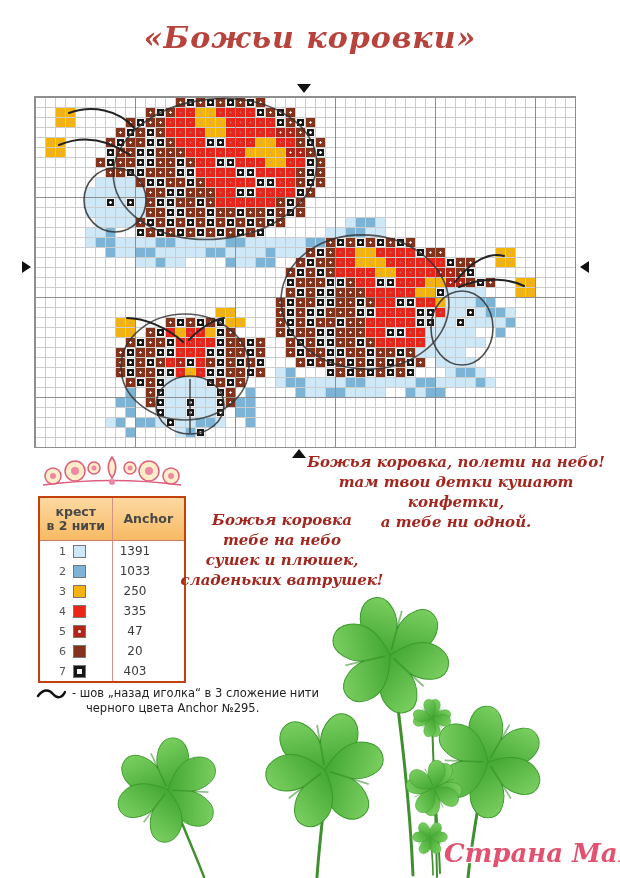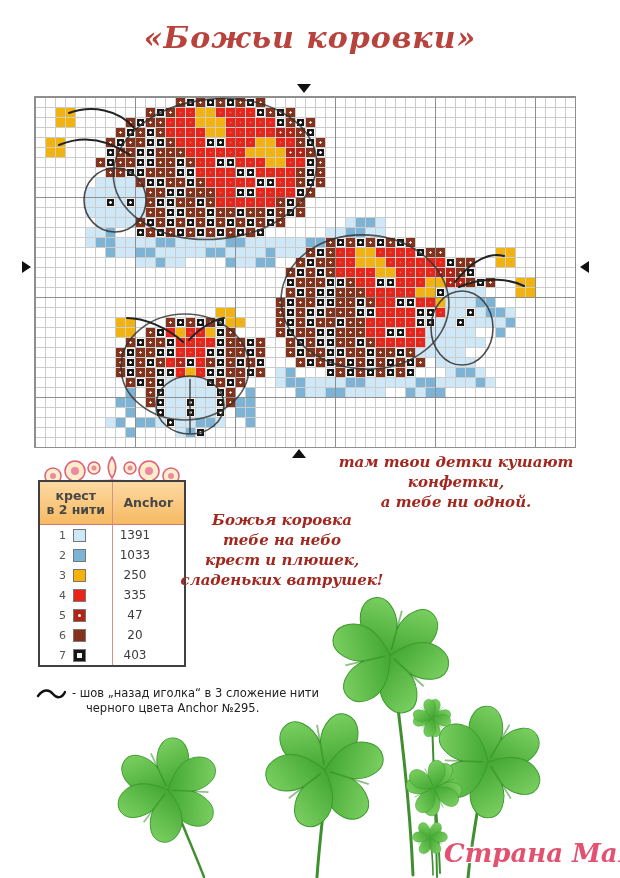--- a/index.html
+++ b/index.html
@@ -31,21 +31,21 @@
   .backstitch{position:absolute;left:0;top:0;pointer-events:none;}
   
   .marker{position:absolute;width:0;height:0;}
   .m-top{left:297px;top:84px;border-left:7px solid transparent;border-right:7px solid transparent;border-top:9px solid #111;}
   .m-bottom{left:292px;top:449px;border-left:7px solid transparent;border-right:7px solid transparent;border-bottom:9px solid #111;}
   .m-left{left:22px;top:261px;border-top:6px solid transparent;border-bottom:6px solid transparent;border-left:9px solid #111;}
   .m-right{left:580px;top:261px;border-top:6px solid transparent;border-bottom:6px solid transparent;border-right:9px solid #111;}
   
   .legend{position:absolute;left:38px;top:480px;width:148px;}
   .ornament{position:absolute;left:-1px;top:-24px;width:150px;height:30px;}
-  .legend-box{position:relative;border:2px solid #404040;background:#fff;}
+  .legend-box{position:relative;border:2px solid #c2410c;background:#fff;margin-top:16px;}
   .legend-head{display:flex;height:42px;background:linear-gradient(#fdd9a2,#f6ba62);
                border-bottom:1px solid #cf7a6d;color:#474747;font-weight:bold;}
   .legend-head .hc{flex:1;display:flex;flex-direction:column;align-items:center;justify-content:center;
                    font-size:12.5px;line-height:14px;}
   .legend-head .hc + .hc{border-left:1px solid #d59286;}
   .legend-body{position:relative;}
   .legend-body::after{content:"";position:absolute;left:50%;top:0;bottom:0;width:1px;background:#d59286;}
   .lrow{display:flex;align-items:center;height:20px;}
   .lrow .num{width:26px;text-align:right;font-size:11px;color:#555;}
   .lrow .sw{width:13px;height:13px;margin-left:7px;border:1px solid #777;box-sizing:border-box;position:relative;}
@@ -963,27 +963,28 @@
           <div class="lrow">
             <span class="num">7</span>
             <span class="sw sym-square" style="background: rgb(21, 21, 21);"></span>
             <span class="anchor">403</span>
           </div>
         </div>
     </div>
   </div>
 
   <div class="poem poem-right">
+      <div class="line">Божья коровка, полети на небо!</div>
       <div class="line">там твои детки кушают конфетки,</div>
       <div class="line">а тебе ни одной.</div>
     </div>
   <div class="poem poem-left">
       <div class="line">Божья коровка</div>
       <div class="line">тебе на небо</div>
-      <div class="line">крест и плюшек,</div>
+      <div class="line">сушек и плюшек,</div>
       <div class="line">сладеньких ватрушек!</div>
     </div>
 
   <div class="footnote">
     <svg class="squiggle" width="30" height="12" viewBox="0 0 30 12">
       <path d="M2,8 C7,1 13,1 17,6 C21,11 26,10 29,4" stroke="#111" stroke-width="2.4" fill="none" stroke-linecap="round"></path>
     </svg>
     <div class="txt">
       <div class="l1">- шов „назад иголка“ в 3 сложение нити</div>
       <div class="l2">черного цвета Anchor №295.</div>

